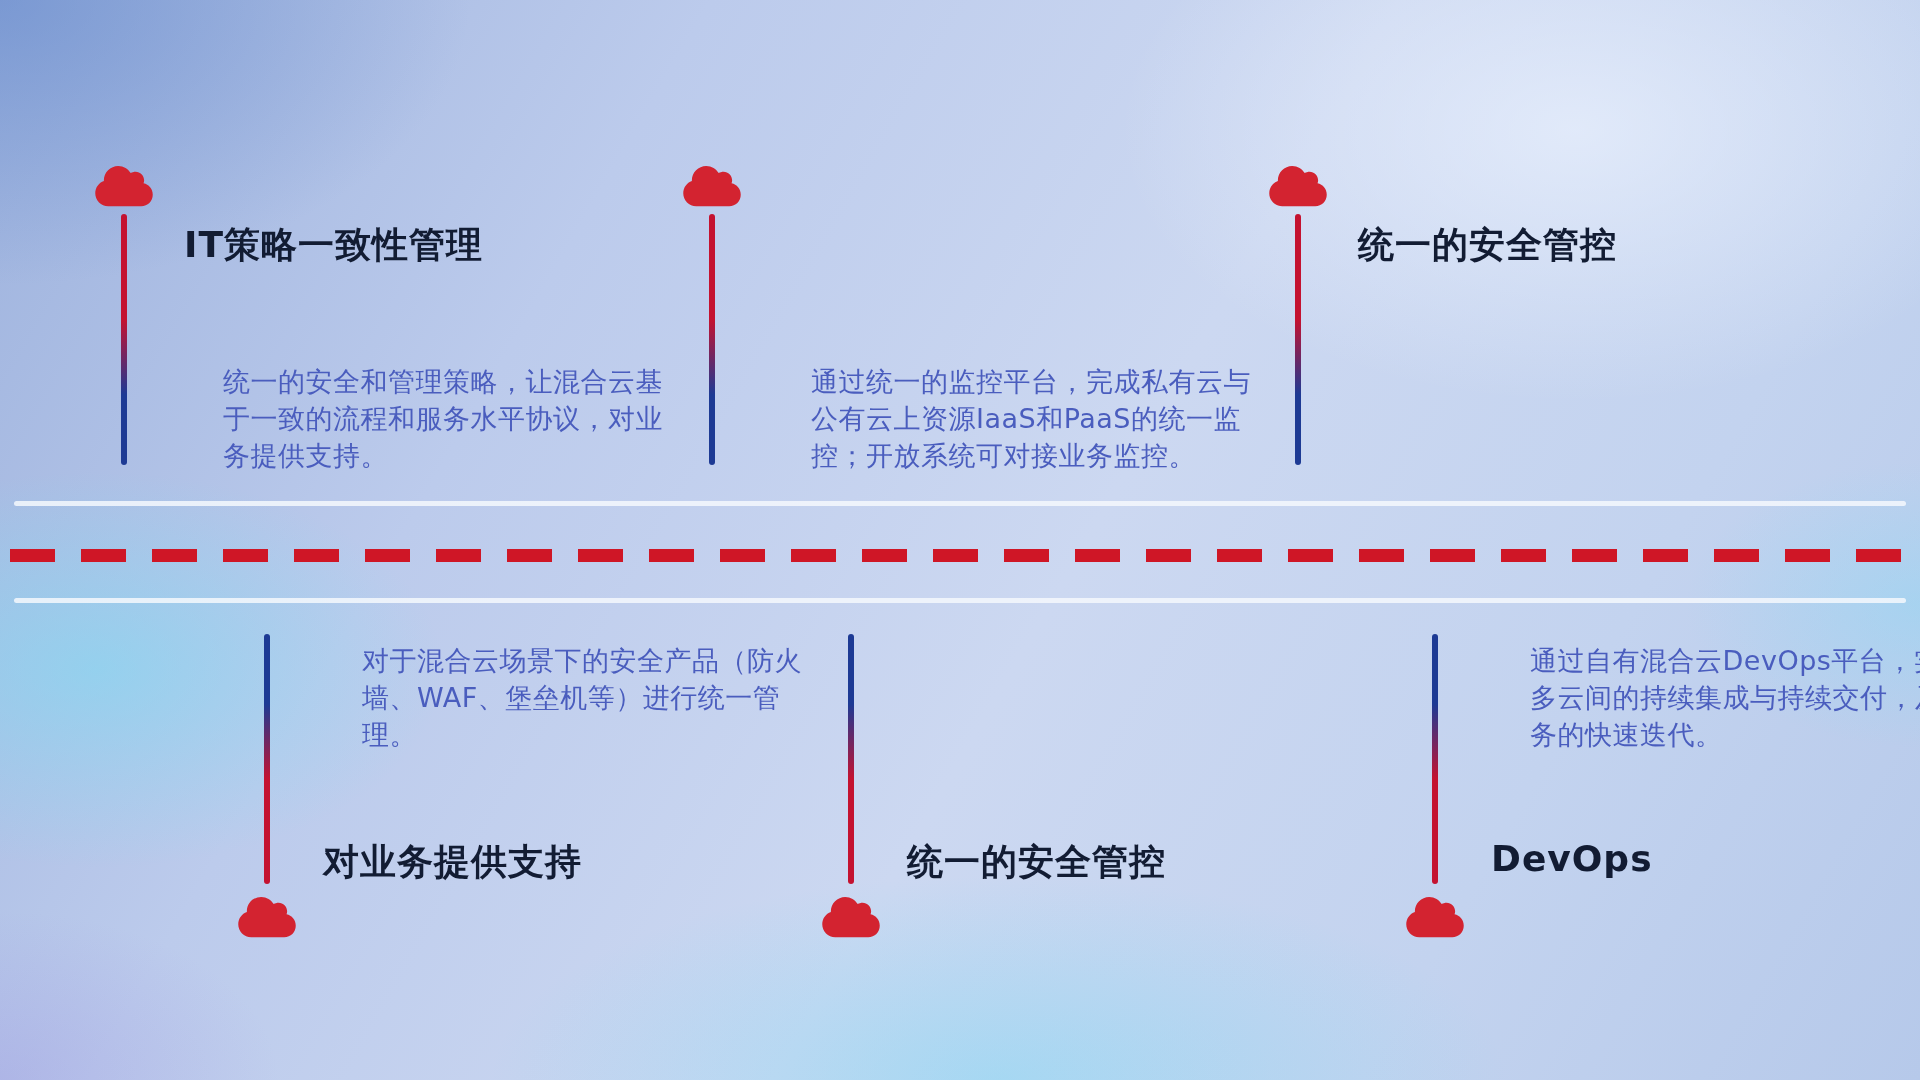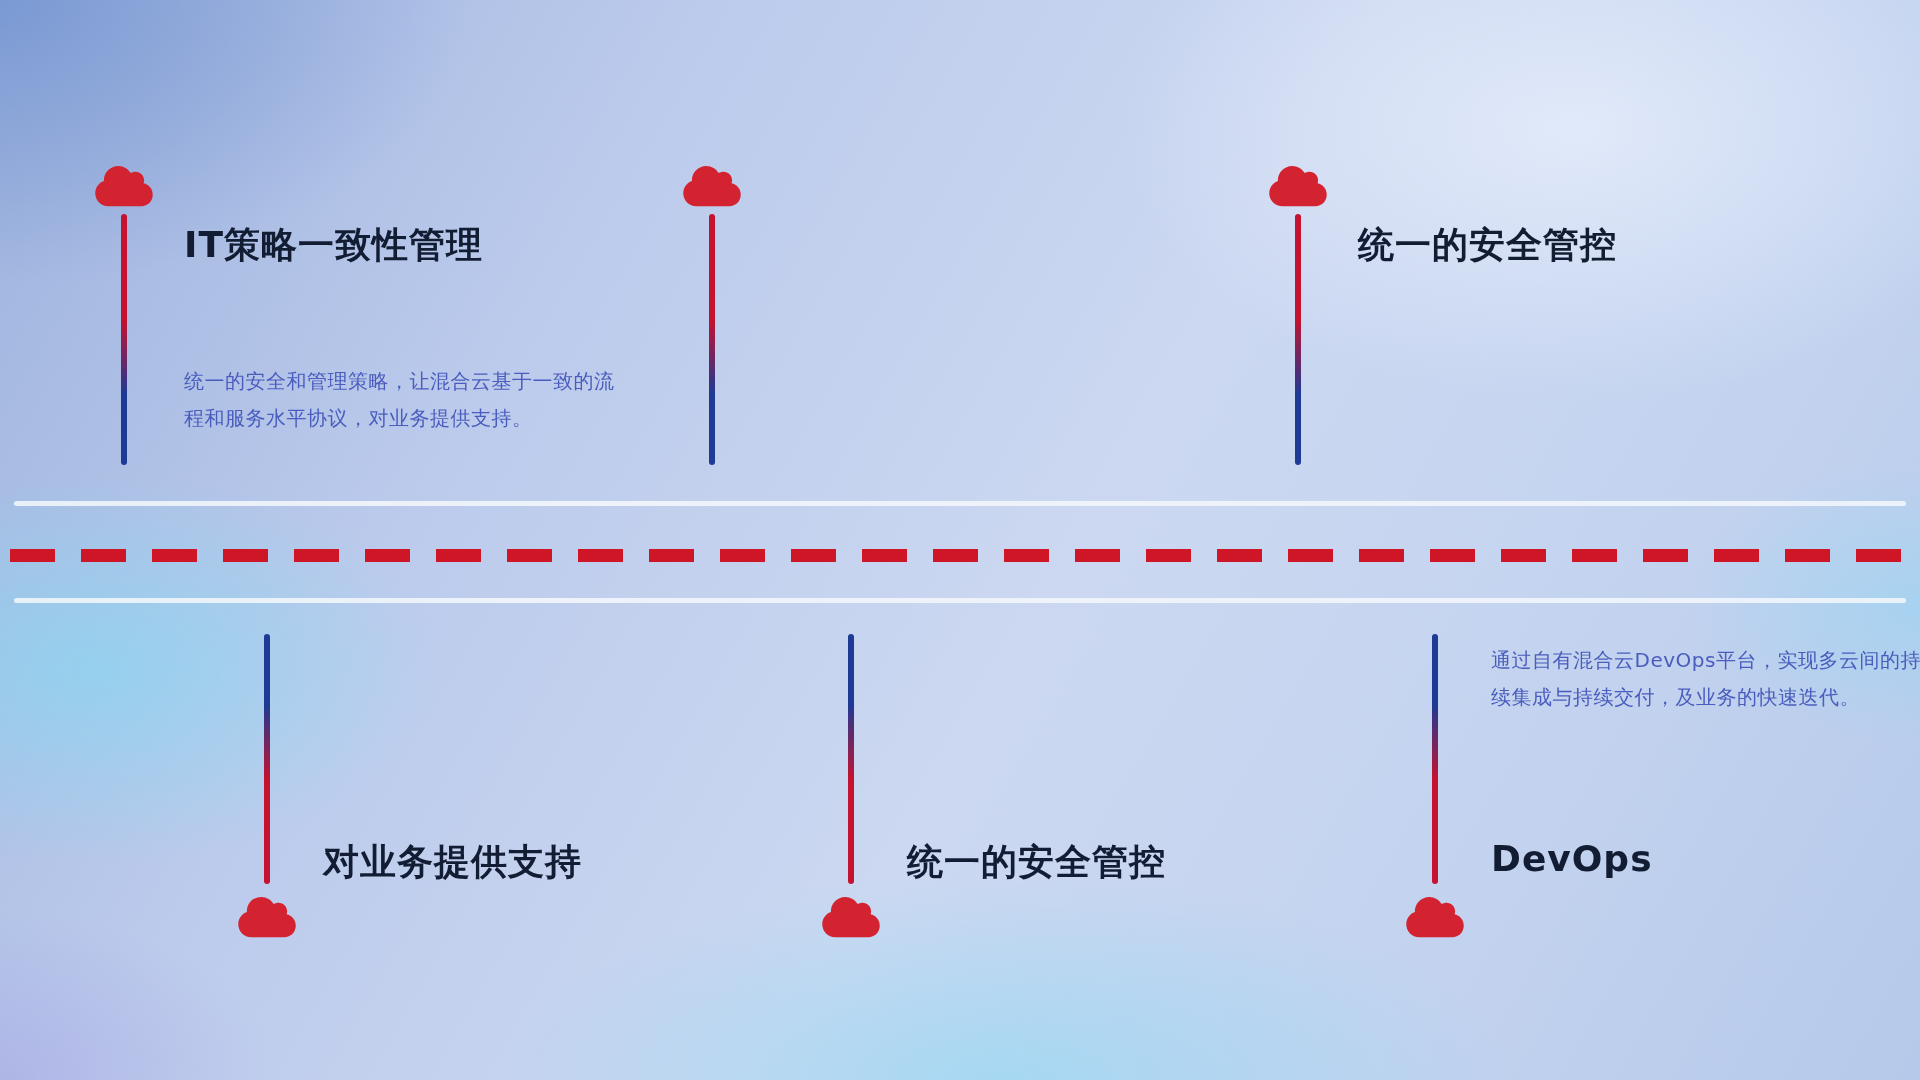--- a/index.html
+++ b/index.html
@@ -43,24 +43,25 @@
     font-size: 36px;
     font-weight: 700;
     color: #121c33;
     white-space: nowrap;
     letter-spacing: 1px;
     text-align: right;
   }
   .cap-desc {
     position: absolute;
     width: 448px;
-    font-size: 20px;
+    font-size: 27px;
     line-height: 37px;
     color: #4a5dbe;
     letter-spacing: 0.5px;
+    margin-left: 39px;
   }
 
   .hsolid {
     position: absolute;
     left: 14px;
     width: 1892px;
     height: 5px;
     background: rgba(244, 248, 253, 0.85);
     border-radius: 3px;
   }
@@ -111,36 +112,38 @@
     <div class="vline vline-top"></div>
     <div class="cap-title">IT策略一致性管理</div>
     <div class="cap-desc">统一的安全和管理策略，让混合云基于一致的流程和服务水平协议，对业务提供支持。</div>
   </div>
 
   <div class="item item-top col-2">
     <svg class="cloud-icon" viewBox="0 0 640 512" aria-hidden="true">
       <path d="M537.6 226.6c4.1-10.7 6.4-22.4 6.4-34.6 0-53-43-96-96-96-19.7 0-38.1 6-53.3 16.2C367 64.2 315.3 32 256 32c-88.4 0-160 71.6-160 160 0 2.7.1 5.4.2 8.1C40.2 219.8 0 273.2 0 336c0 79.5 64.5 144 144 144h368c70.7 0 128-57.3 128-128 0-61.9-44-113.6-102.4-125.4z"></path>
     </svg>
     <div class="vline vline-top"></div>
+    <div class="cap-desc">通过统一的监控平台，完成私有云与公有云上资源IaaS和PaaS的统一监控；开放系统可对接业务监控。</div>
   </div>
 
   <div class="item item-top col-3">
     <svg class="cloud-icon" viewBox="0 0 640 512" aria-hidden="true">
       <path d="M537.6 226.6c4.1-10.7 6.4-22.4 6.4-34.6 0-53-43-96-96-96-19.7 0-38.1 6-53.3 16.2C367 64.2 315.3 32 256 32c-88.4 0-160 71.6-160 160 0 2.7.1 5.4.2 8.1C40.2 219.8 0 273.2 0 336c0 79.5 64.5 144 144 144h368c70.7 0 128-57.3 128-128 0-61.9-44-113.6-102.4-125.4z"></path>
     </svg>
     <div class="vline vline-top"></div>
     <div class="cap-title">统一的安全管控</div>
   </div>
 
   <div class="hsolid sep-1"></div>
   <div class="hdash sep-dash"></div>
   <div class="hsolid sep-2"></div>
 
   <div class="item item-bottom col-1">
     <div class="vline vline-bottom"></div>
+    <div class="cap-desc">对于混合云场景下的安全产品（防火墙、WAF、堡垒机等）进行统一管理。</div>
     <div class="cap-title">对业务提供支持</div>
     <svg class="cloud-icon" viewBox="0 0 640 512" aria-hidden="true">
       <path d="M537.6 226.6c4.1-10.7 6.4-22.4 6.4-34.6 0-53-43-96-96-96-19.7 0-38.1 6-53.3 16.2C367 64.2 315.3 32 256 32c-88.4 0-160 71.6-160 160 0 2.7.1 5.4.2 8.1C40.2 219.8 0 273.2 0 336c0 79.5 64.5 144 144 144h368c70.7 0 128-57.3 128-128 0-61.9-44-113.6-102.4-125.4z"></path>
     </svg>
   </div>
 
   <div class="item item-bottom col-2">
     <div class="vline vline-bottom"></div>
     <div class="cap-title">统一的安全管控</div>
     <svg class="cloud-icon" viewBox="0 0 640 512" aria-hidden="true">

